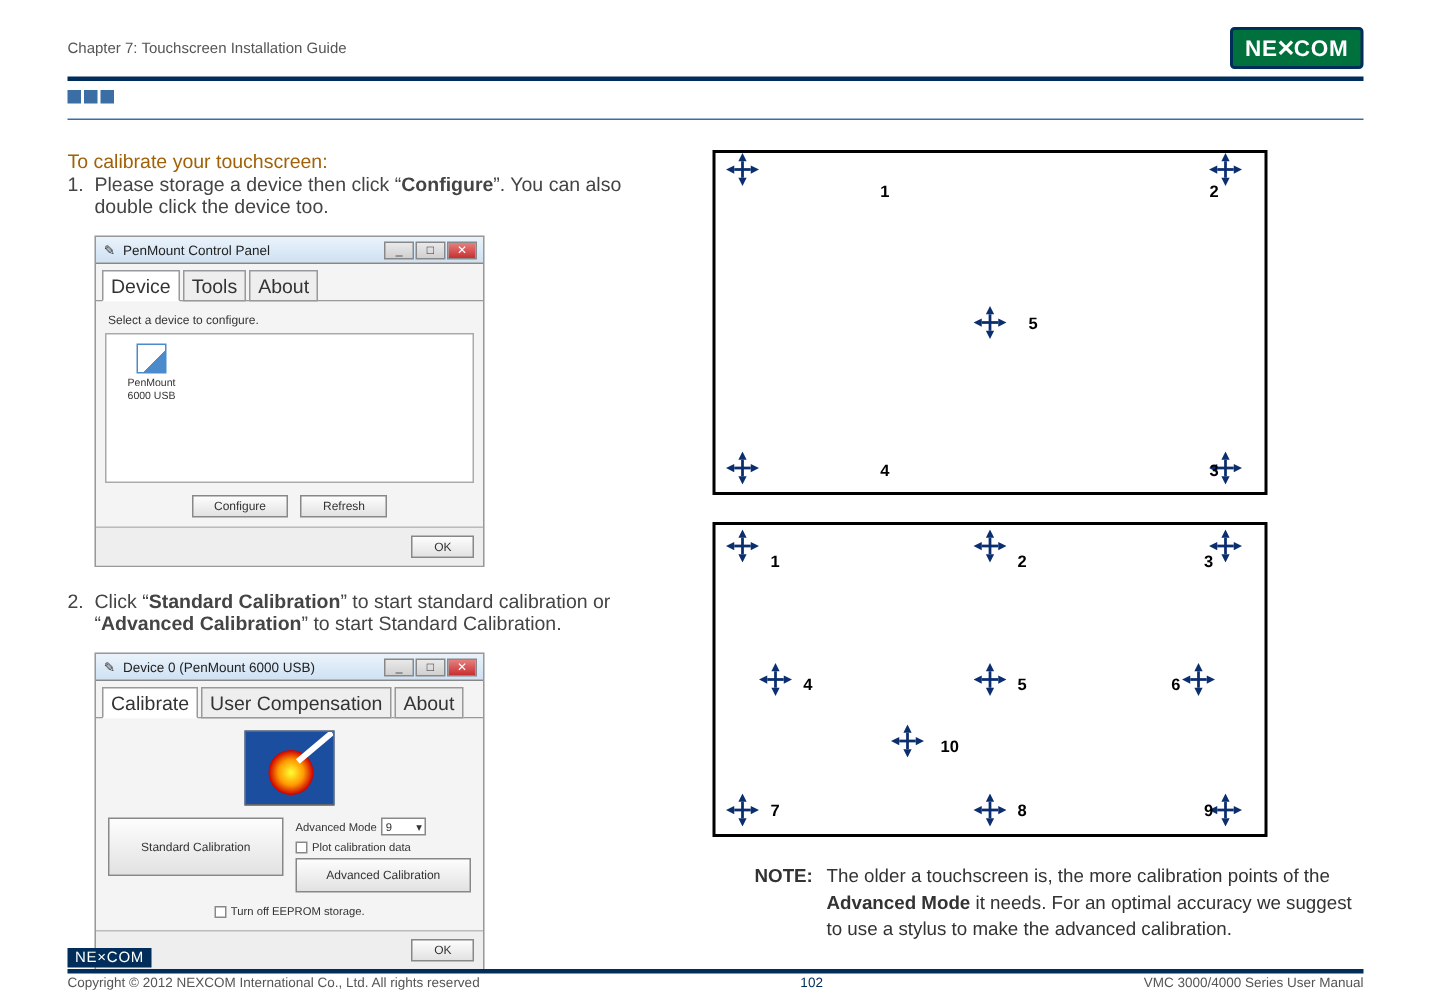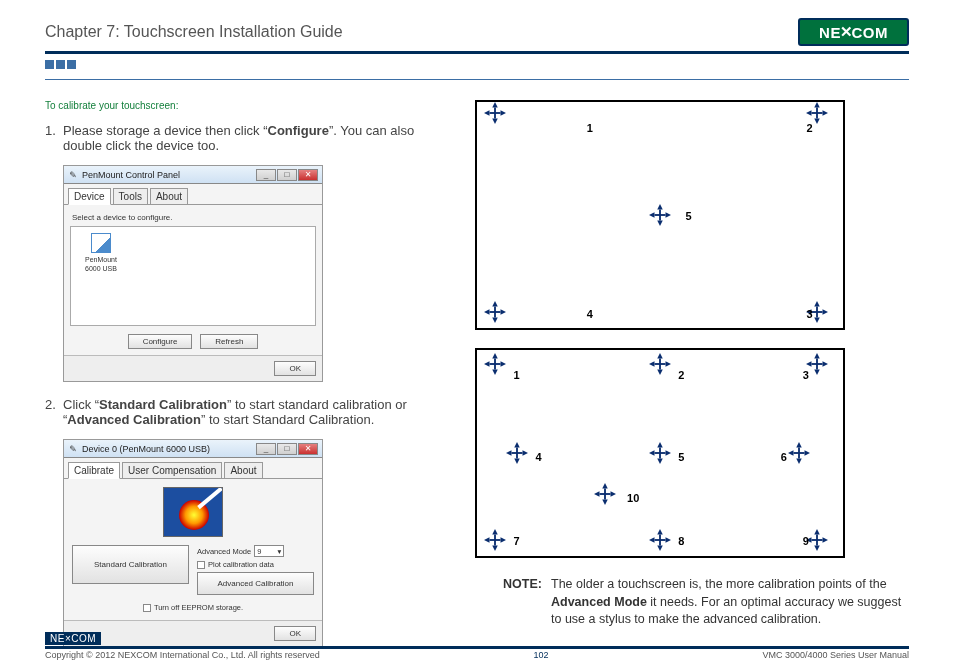--- a/index.html
+++ b/index.html
@@ -12,24 +12,24 @@
     height: 672px;
     position: relative;
     padding: 18px 45px 0 45px;
   }
   .header {
     display: flex;
     justify-content: space-between;
     align-items: center;
     margin-bottom: 5px;
   }
-  .chapter-title { font-size: 16px; color: #555; }
+  .chapter-title { font-size: 10px; color: #555; }
   .logo {
     background: #00713d;
-    padding: 3px 19px;
+    padding: 3px 8px;
     border: 2px solid #002d5a;
     border-radius: 3px;
     display: inline-flex;
     align-items: center;
     margin-left: 16px;
   }
   .logo-text {
     color: #fff;
     font-weight: bold;
     font-size: 15px;
@@ -38,21 +38,21 @@
   .logo-x { color: #fff; font-size: 15px; font-weight: bold; margin: 0 -1px; }
   .hr1 { height: 3px; background: #002d5a; margin: 2px 0 6px; }
   .squares { display: flex; gap: 2px; margin-bottom: 10px; }
   .squares span {
     width: 9px; height: 9px; background: #3b6ea5; display: inline-block;
   }
   .hr2 { height: 1px; background: #3b6ea5; margin-bottom: 20px; }
   .columns { display: flex; gap: 30px; }
   .col-left { width: 400px; flex-shrink: 0; }
   .col-right { flex: 1; }
-  .intro { margin-bottom: 12px; font-size: 10px; color: #15803d; }
+  .intro { font-size: 13px; color: #a16207; }
   ol { list-style: none; margin-left: 0; }
   ol li { margin-bottom: 12px; font-size: 13px; color: #444; display: flex; }
   ol li .num { width: 18px; flex-shrink: 0; }
   ol li .txt { flex: 1; }
   .screenshot {
     border: 1px solid #999;
     width: 260px;
     background: #eee;
     margin: 5px 0 15px 18px;
     font-size: 9px;
@@ -83,21 +83,21 @@
   }
   .winbtn.close { background: linear-gradient(to bottom, #e57f7f, #c93030); color: #fff; }
   .tabs {
     background: #f4f4f4;
     padding: 4px 4px 0 4px;
     display: flex;
     gap: 2px;
     border-bottom: 1px solid #999;
   }
   .tab {
-    font-size: 10px;
+    font-size: 13px;
     padding: 2px 5px;
     background: #fff;
     border: 1px solid #999;
     border-bottom: 1px solid #fff;
     margin-bottom: -1px;
   }
   .tab.inactive {
     background: #eee;
     border-bottom: 1px solid #999;
   }

